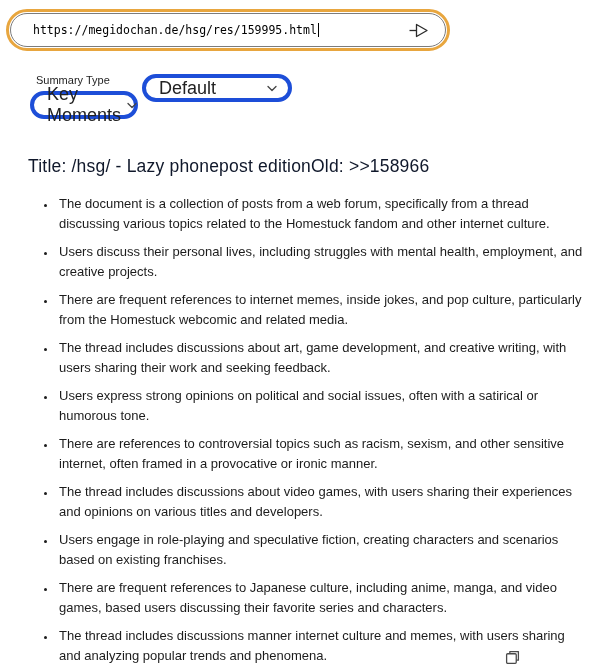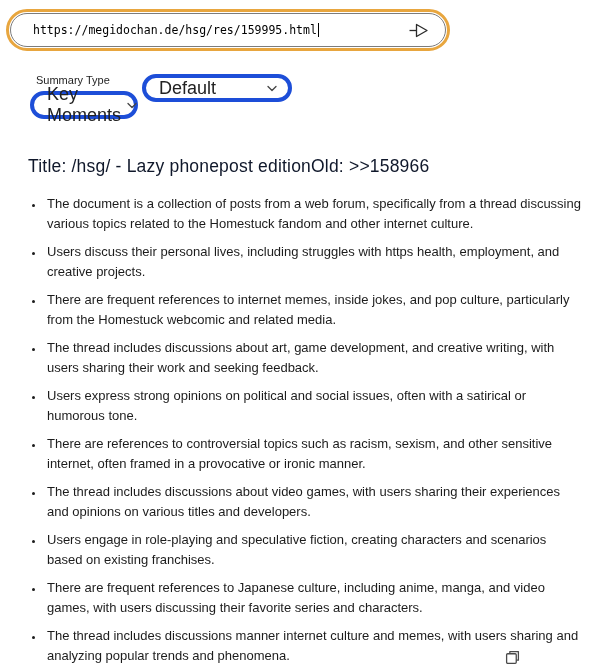--- a/index.html
+++ b/index.html
@@ -96,21 +96,21 @@
     left: 31px; top: 194px;
     width: 552px;
     margin: 0;
     padding: 0 0 0 14px;
     list-style: disc outside;
   }
   .summary-list li {
     font-size: 13px;
     line-height: 20px;
     color: #1c1c1c;
-    margin: 0 0 8px 0;
+    margin: 0 0 8px 12px;
     padding-left: 2px;
   }
   .summary-list li::marker { font-size: 11px; color: #1c1c1c; }
 
   
   .copy-btn {
     position: absolute;
     left: 503px; top: 648px;
     background: none; border: none; padding: 2px;
     cursor: pointer;
@@ -156,28 +156,28 @@
         </svg>
       </span>
     </div>
   </div>
 </div>
 
 <h1 class="page-title">Title: /hsg/ - Lazy phonepost editionOld: &gt;&gt;158966</h1>
 
 <ul class="summary-list" id="bullet-list">
     <li>The document is a collection of posts from a web forum, specifically from a thread discussing various topics related to the Homestuck fandom and other internet culture.</li>
-    <li>Users discuss their personal lives, including struggles with https health, employment, and creative projects.</li>
+    <li>Users discuss their personal lives, including struggles with mental health, employment, and creative projects.</li>
     <li>There are frequent references to internet memes, inside jokes, and pop culture, particularly from the Homestuck webcomic and related media.</li>
     <li>The thread includes discussions about art, game development, and creative writing, with users sharing their work and seeking feedback.</li>
     <li>Users express strong opinions on political and social issues, often with a satirical or humorous tone.</li>
     <li>There are references to controversial topics such as racism, sexism, and other sensitive internet, often framed in a provocative or ironic manner.</li>
     <li>The thread includes discussions about video games, with users sharing their experiences and opinions on various titles and developers.</li>
     <li>Users engage in role-playing and speculative fiction, creating characters and scenarios based on existing franchises.</li>
-    <li>There are frequent references to Japanese culture, including anime, manga, and video games, with users discussing their favorite series and characters.</li>
+    <li>There are frequent references to Japanese culture, including anime, manga, and video games, based users discussing their favorite series and characters.</li>
     <li>The thread includes discussions manner internet culture and memes, with users sharing and analyzing popular trends and phenomena.</li>
   </ul>
 
 <button class="copy-btn">
   <span style="display:flex;">
     <svg width="15" height="15" viewBox="0 0 14 14" fill="none">
       <path d="M4.5 3.5 V1.5 H12.5 V9.5 H10.5" stroke="#4a4a4a" stroke-width="1.2" fill="none" stroke-linejoin="round"></path>
       <rect x="1.5" y="3.5" width="9" height="9" rx="1" stroke="#4a4a4a" stroke-width="1.2" fill="none"></rect>
     </svg>
   </span>

